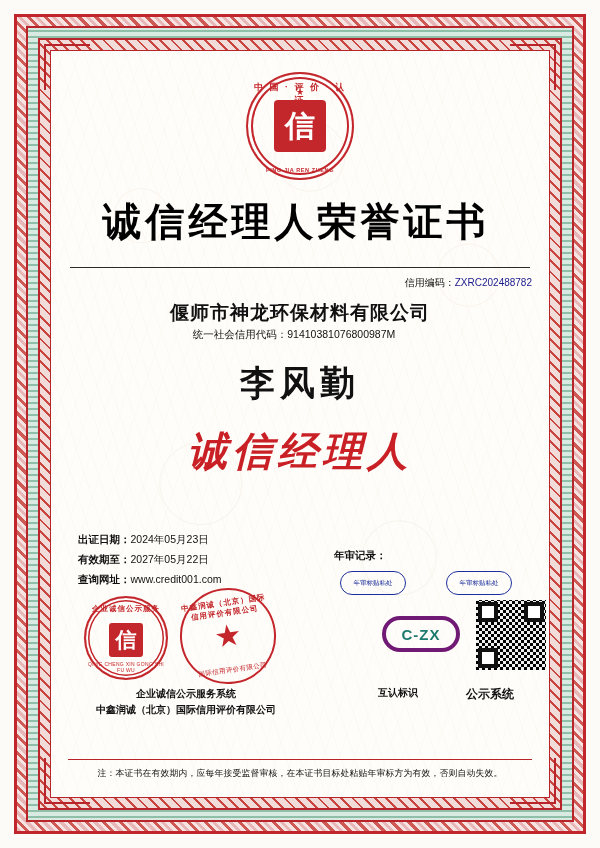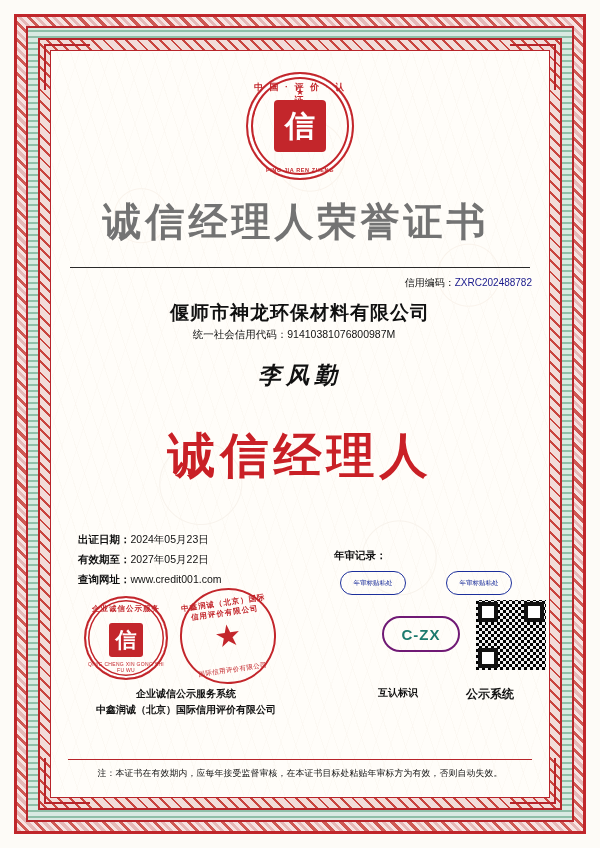--- a/index.html
+++ b/index.html
@@ -119,21 +119,21 @@
     position: absolute; left: 50%; top: 13px;
     transform: translateX(-50%);
     color: #c3262b; font-size: 9px;
   }
 
   .title-cn {
     position: absolute; top: 143px; left: 0; right: 8px;
     text-align: center;
     font-size: 39px; font-weight: bold;
     letter-spacing: 4px;
-    color: #737373;
+    color: #000000;
     font-family: "DejaVu Sans", "Liberation Sans", sans-serif;
   }
   .title-en {
     position: absolute; top: 190px; left: 0; right: 0;
     text-align: center;
     font-size: 14.5px; font-weight: bold;
     letter-spacing: 2.1px;
     color: #1a1a1a;
   }
   .title-rule {
@@ -154,29 +154,29 @@
     letter-spacing: 1px;
   }
   .credit-code {
     position: absolute; top: 276px; left: 0; right: 12px;
     text-align: center;
     font-size: 10.5px; color: #111;
   }
   .person {
     position: absolute; top: 308px; left: 0; right: 0;
     text-align: center;
-    font-size: 23px; font-weight: bold; color: #111;
+    font-size: 35px; font-weight: bold; color: #111;
+    letter-spacing: 5px;
+  }
+  .award {
+    position: absolute; top: 372px; left: 0; right: 0;
+    text-align: center;
+    font-size: 40px; font-weight: bold; color: #c92026;
     letter-spacing: 5px;
     font-style: italic;
-  }
-  .award {
-    position: absolute; top: 372px; left: 0; right: 0;
-    text-align: center;
-    font-size: 48px; font-weight: bold; color: #c92026;
-    letter-spacing: 5px;
   }
 
   
   .details {
     position: absolute; left: 26px; top: 477px;
     font-size: 10.5px; color: #111; line-height: 20px;
   }
   .details .row { white-space: nowrap; }
   .details .row .k { font-weight: bold; margin-top: 8px; }
   .details .row .v { font-weight: normal; }
@@ -247,21 +247,21 @@
 
   .captions {
     position: absolute; left: 14px; top: 92px; width: 240px;
     text-align: center; font-size: 10px; color: #111; line-height: 16px;
     font-weight: bold;
   }
 
   .mutual {
     position: absolute; left: 330px; top: 22px;
     width: 78px; height: 36px;
-    border: 2px solid #701a75;
+    border: 4px solid #701a75;
     border-radius: 18px;
     color: #1c7a6e; font-weight: bold; font-size: 15px;
     display: flex; align-items: center; justify-content: center;
     letter-spacing: 1px;
   }
   .mutual-label {
     position: absolute; left: 326px; top: 92px; width: 86px;
     text-align: left; font-size: 10px; font-weight: bold; color: #111;
   }
   .qr {

